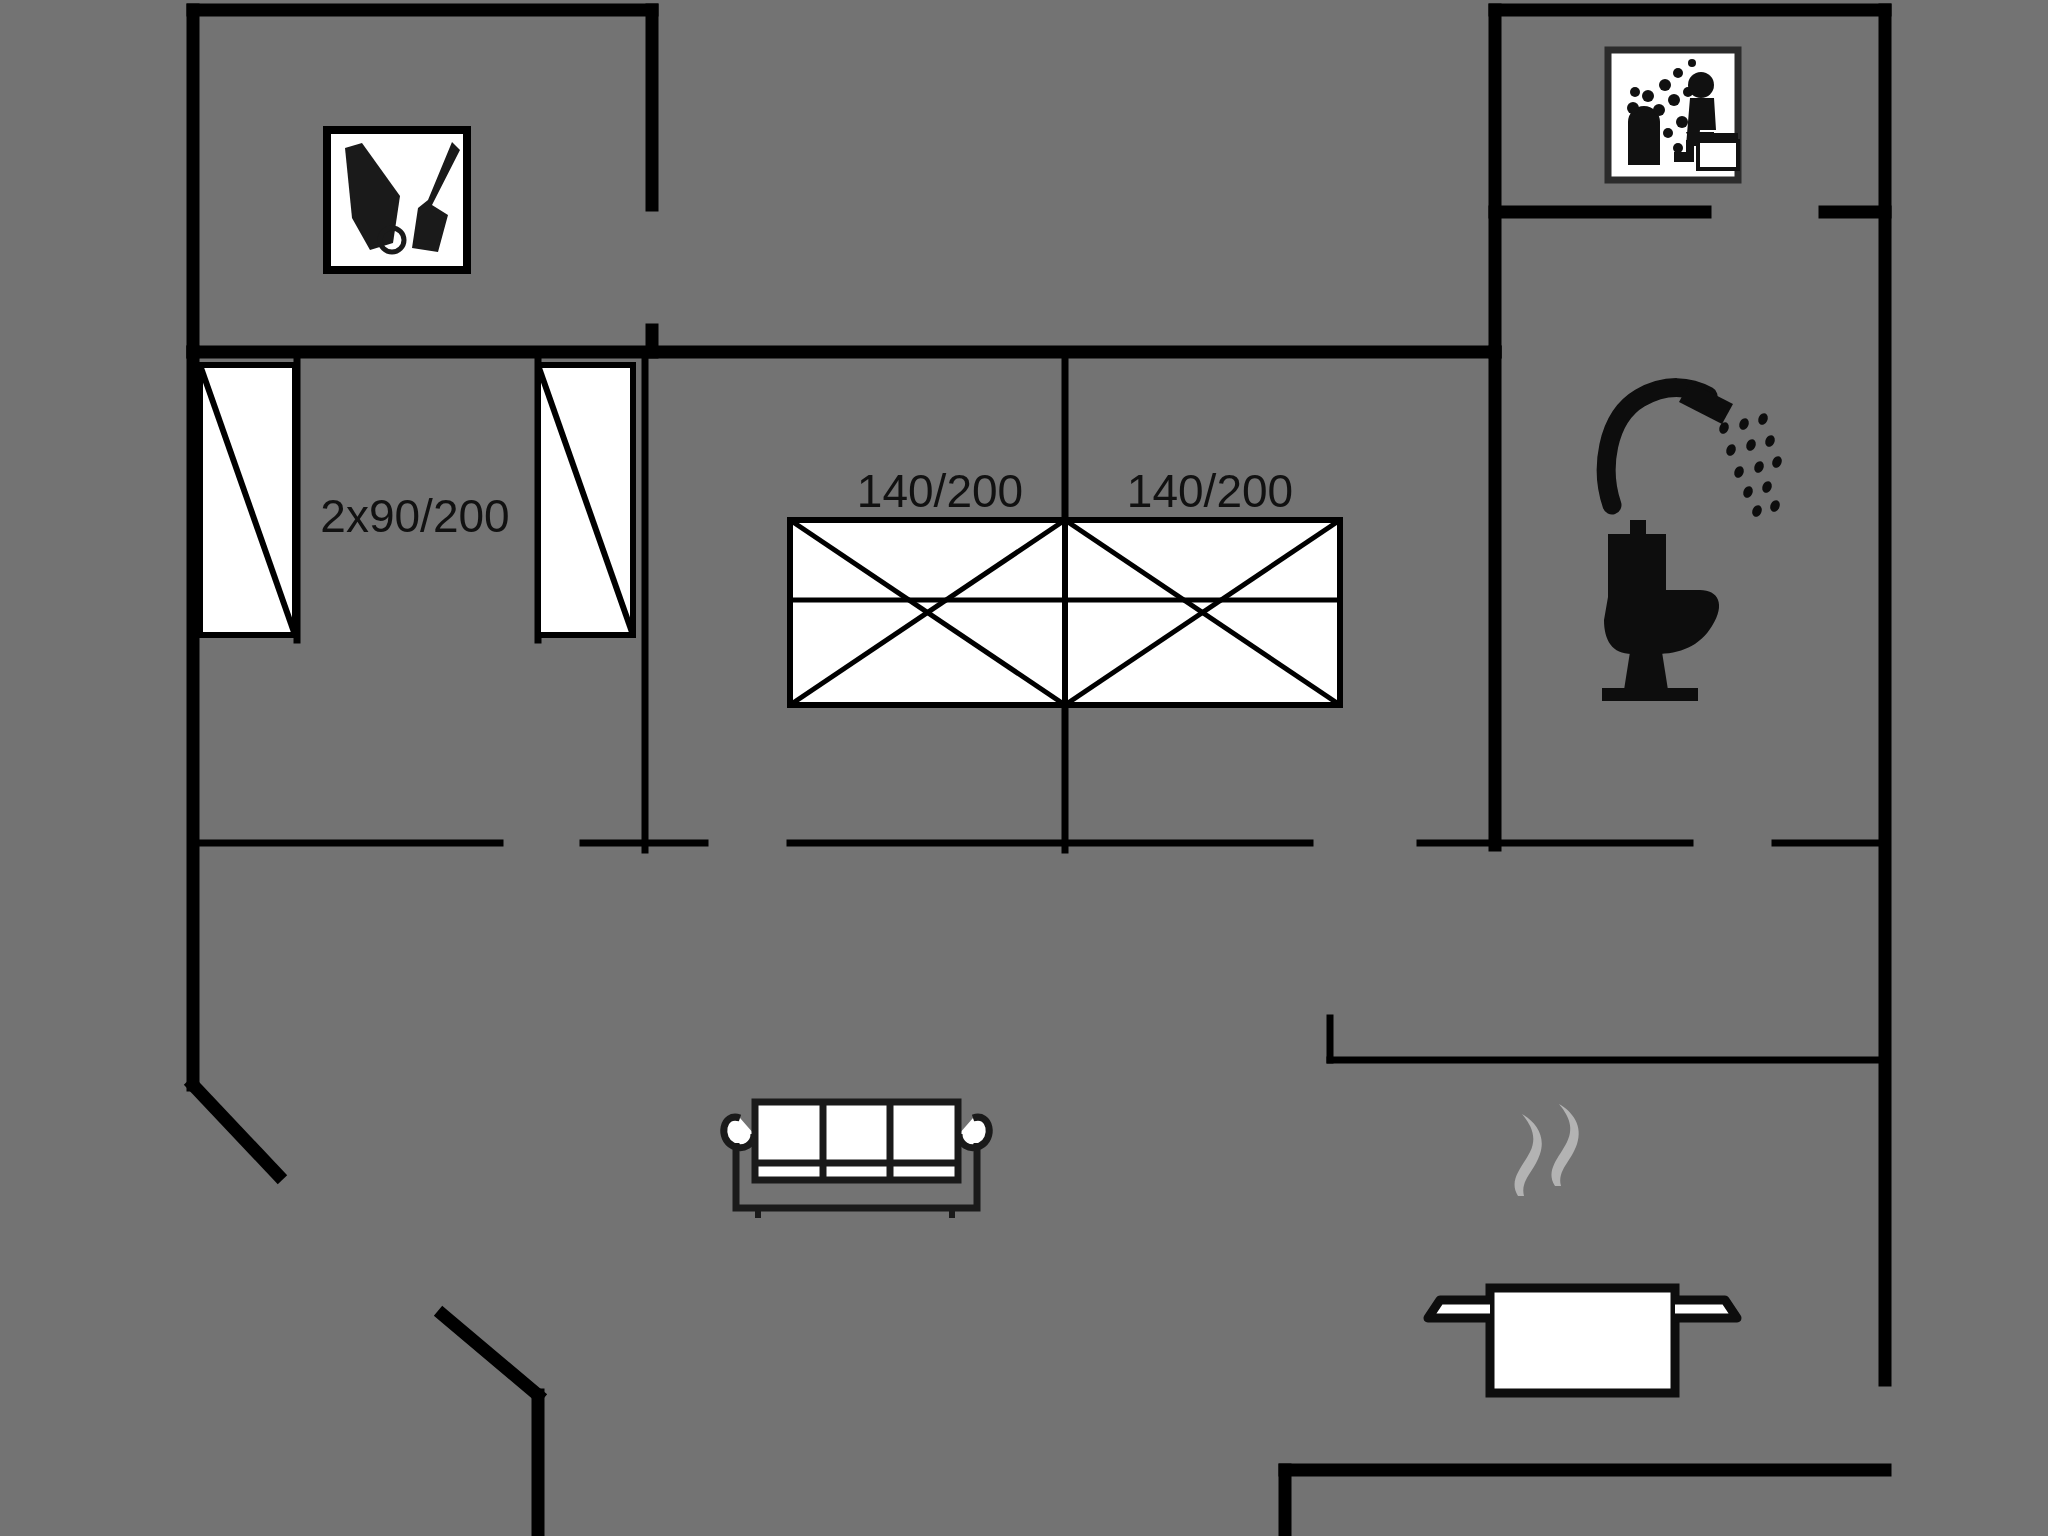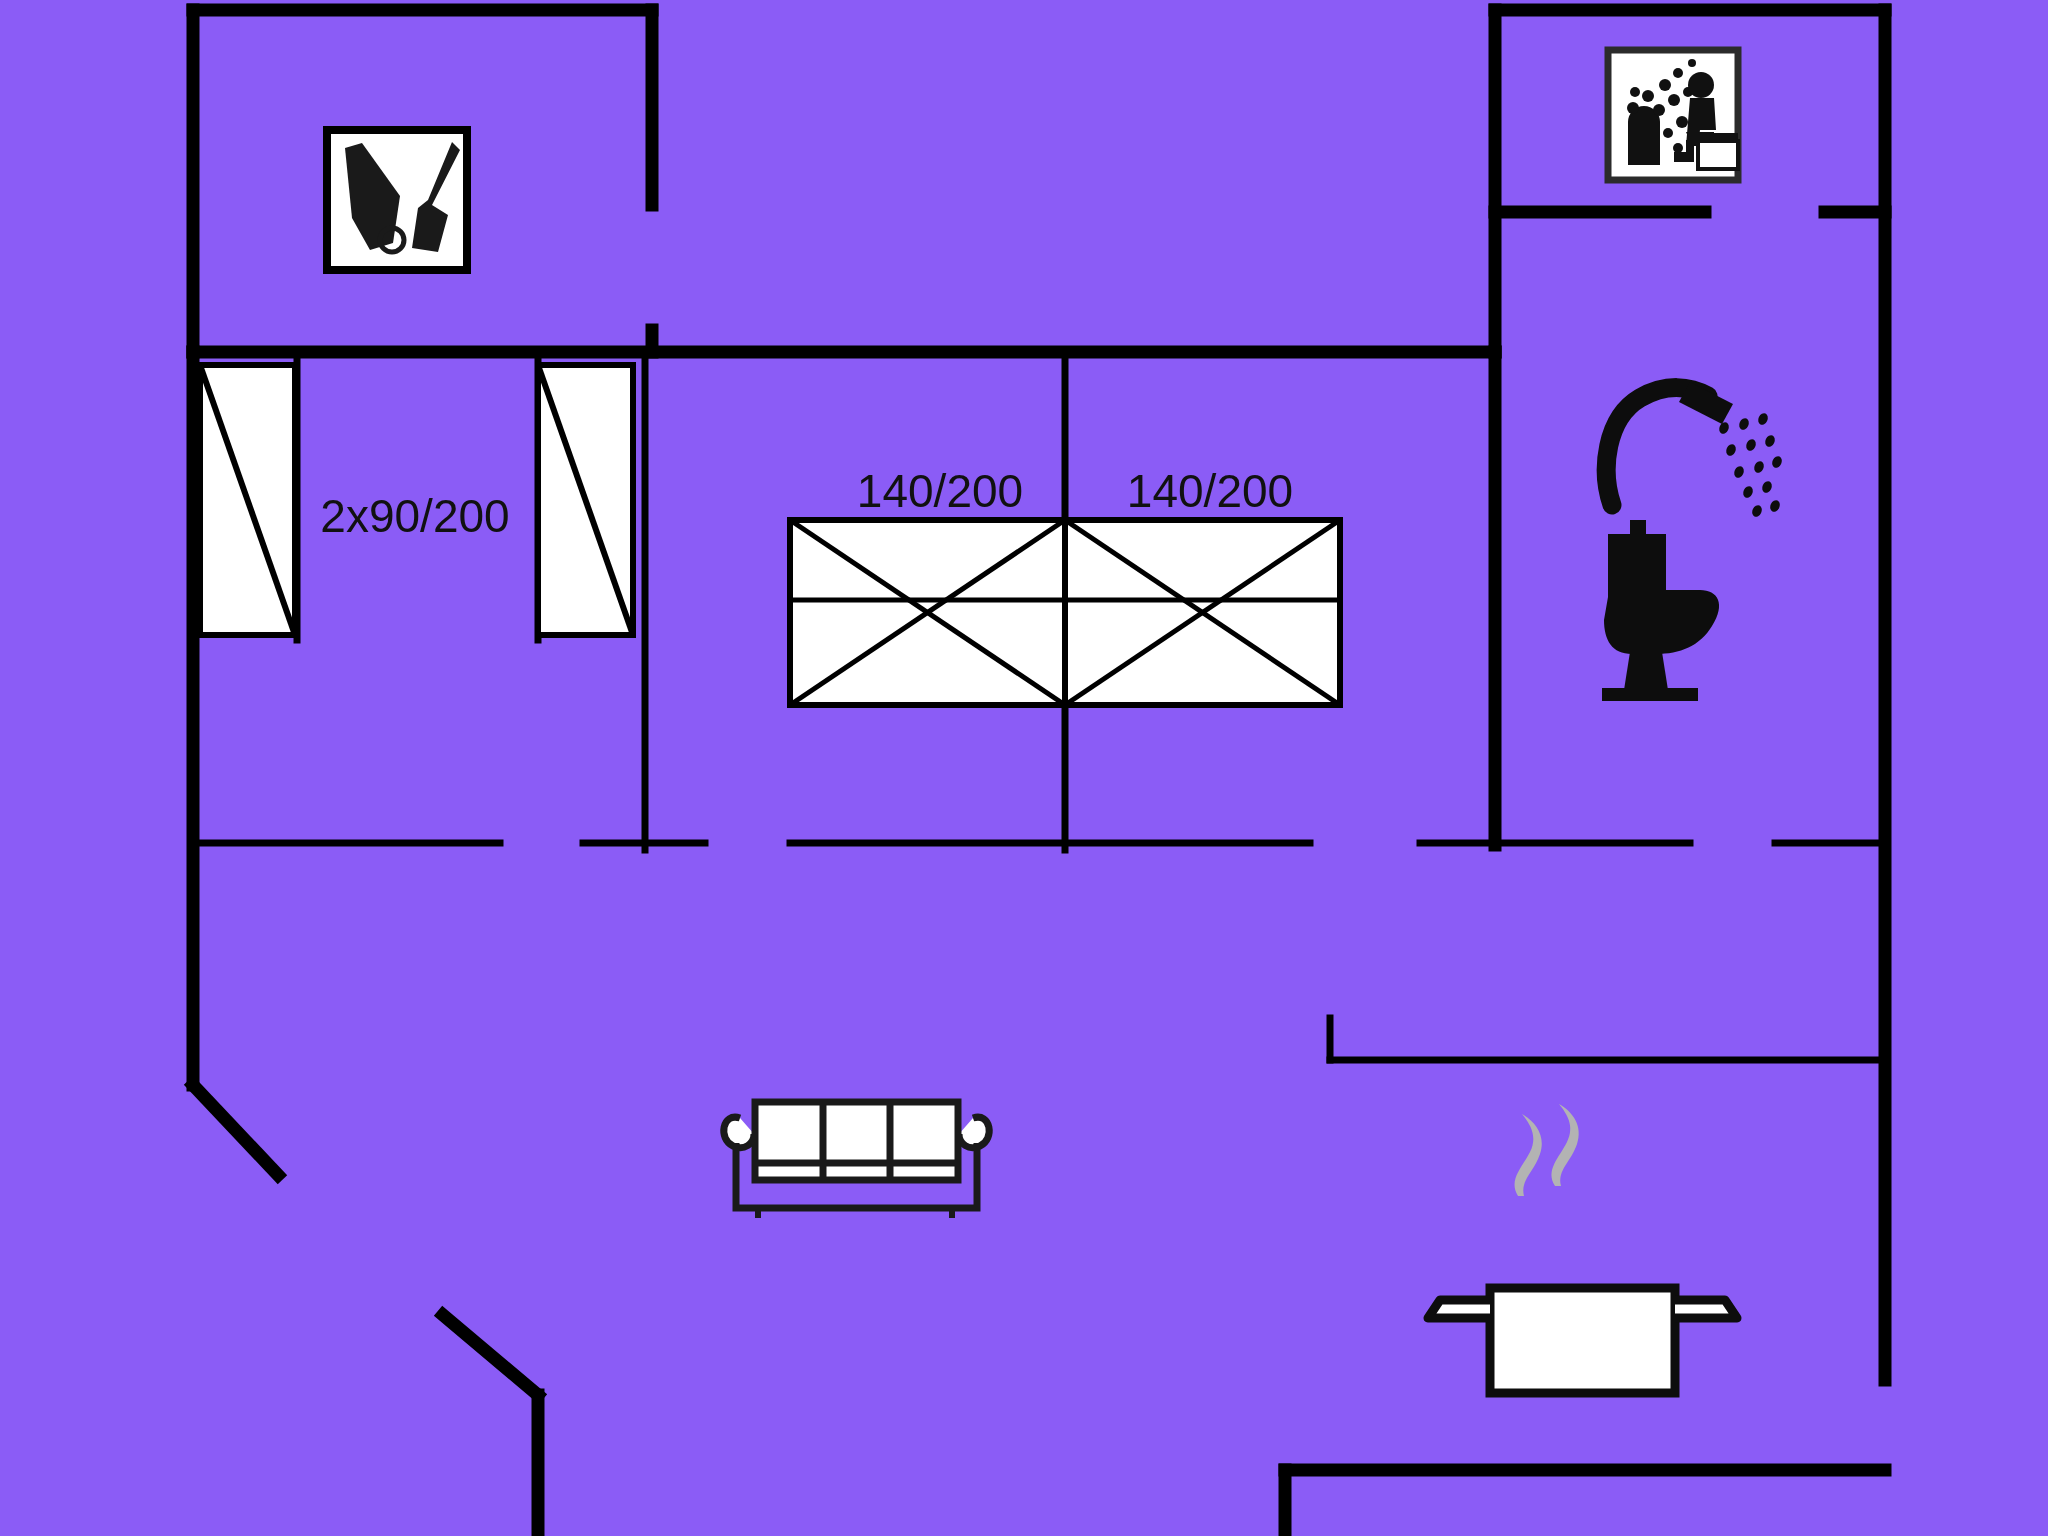--- a/index.html
+++ b/index.html
@@ -10,21 +10,21 @@
   body {
     width: 2048px;
     height: 1536px;
     font-family: "Liberation Sans", sans-serif;
     overflow: hidden;
   }
   #floorplan-root {
     position: relative;
     width: 2048px;
     height: 1536px;
-    background: #8b5cf6;
+    background: #737373;
   }
   #plan-svg {
     position: absolute;
     left: 0;
     top: 0;
     width: 2048px;
     height: 1536px;
     display: block;
   }
   .room-label {

